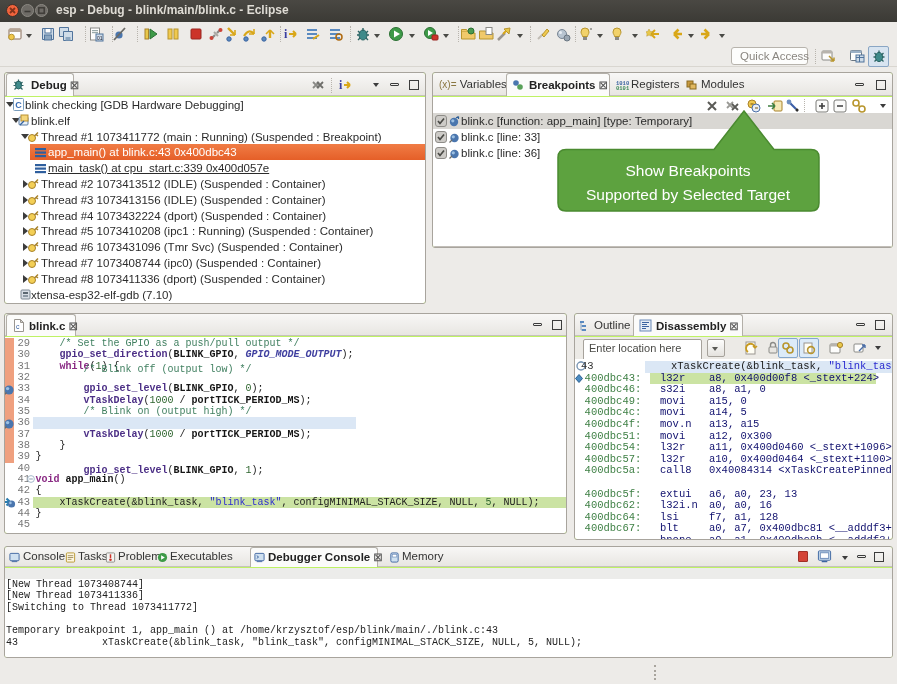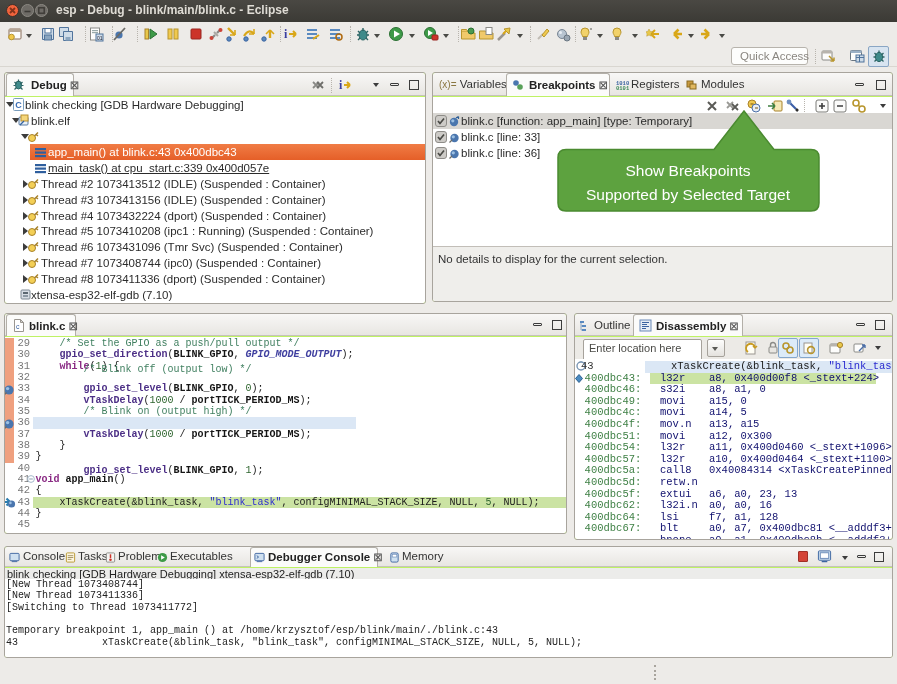--- a/index.html
+++ b/index.html
@@ -270,20 +270,21 @@
         </svg>
       <span style="position:absolute;left:26px;top:2px;">blink.elf</span>
     </div>
 
     <div class="trow" style="top:32px;">
       <div class="twist open" style="left:16px;top:5px;"></div>
       <svg class="ticon" style="left:22px;top:1px;" viewBox="0 0 13 13">
           <circle cx="5" cy="8" r="3.5" fill="#f3cf56" stroke="#a8822a"></circle>
           <path d="M7.5 6 L11 2.5 M9 4.5 L11 6" stroke="#a8822a" stroke-width="1.5" fill="none"></path>
         </svg>
+      <span style="position:absolute;left:36px;top:2px;">Thread #1 1073411772 (main : Running) (Suspended : Breakpoint)</span>
     </div>
 
     <div class="trow" style="top:47px;height:16px;">
       <div style="position:absolute;left:25px;right:0;top:0;height:16px;background:linear-gradient(#f07c45,#e55f28);"></div>
       <svg class="ticon" style="left:29px;top:2px;" viewBox="0 0 13 13">
           <rect x="1" y="2" width="11" height="2.2" fill="#2f5f9e"></rect>
           <rect x="1" y="5.5" width="11" height="2.2" fill="#2f5f9e"></rect>
           <rect x="1" y="9" width="11" height="2.2" fill="#2f5f9e"></rect>
         </svg>
       <span style="position:absolute;left:43px;top:2px;color:#fff;">app_main() at blink.c:43 0x400dbc43</span>
@@ -372,21 +373,21 @@
   <div class="vsep" style="left:326px;top:5px;height:15px;"></div>
   <svg class="ico" style="left:333px;top:4px;" viewBox="0 0 16 16">
       <text x="1" y="12" font-size="12" font-weight="bold" fill="#3b3fa0" font-family="Liberation Serif">i</text>
       <path d="M6 8 L12 8 M12 8 L9 5 M12 8 L9 11" stroke="#d9a718" stroke-width="2"></path>
     </svg>
   <div class="darr" style="left:368px;top:10px;border-top-color:#3c3c3c;"></div>
   <div style="position:absolute;left:385px;top:10px;width:9px;height:3px;border:1px solid #3c3c3c;border-radius:1px;"></div>
   <div style="position:absolute;left:404px;top:7px;width:10px;height:10px;border:1.5px solid #3c3c3c;"></div>
 </div>
 
-<div class="panel" id="bpPanel" style="left:432px;top:72px;width:461px;height:230px;">
+<div class="panel" id="bpPanel" style="left:432px;top:72px;width:461px;height:176px;">
   <div class="phead"></div>
   <div class="tab" style="left:6px;"><span style="color:#8a7640;font-size:10px;">(x)=</span> Variables</div>
   <div class="tab active" style="left:73px;width:104px;padding-left:22px;">Breakpoints <span class="tclose">☒</span></div>
   <div class="tab" style="left:182px;padding-left:16px;">Registers</div>
   <div class="tab" style="left:252px;padding-left:16px;">Modules</div>
   <svg class="ticon" style="left:79px;top:6px;width:12px;height:12px;" viewBox="0 0 12 12">
       <circle cx="4" cy="4" r="2.8" fill="#4a76ae"></circle>
       <circle cx="8" cy="8" r="2.8" fill="#58a058"></circle>
     </svg>
   <svg class="ticon" style="left:183px;top:6px;width:13px;height:12px;" viewBox="0 0 13 12">
@@ -619,21 +620,20 @@
           <path d="M4 0.5 L7.5 4.5 L4 8.5 L0.5 4.5 Z" fill="#4a8ac0" stroke="#2c6090"></path>
         </svg><span class="dad">400dbc43:</span><span class="dmn">l32r</span><span class="dop">a8, 0x400d00f8 &lt;_stext+224&gt;</span></div>
     <div class="drow" style="top:25.2px;"><span class="dad">400dbc46:</span><span class="dmn">s32i</span><span class="dop">a8, a1, 0</span></div>
     <div class="drow" style="top:36.8px;"><span class="dad">400dbc49:</span><span class="dmn">movi</span><span class="dop">a15, 0</span></div>
     <div class="drow" style="top:48.4px;"><span class="dad">400dbc4c:</span><span class="dmn">movi</span><span class="dop">a14, 5</span></div>
     <div class="drow" style="top:60px;"><span class="dad">400dbc4f:</span><span class="dmn">mov.n</span><span class="dop">a13, a15</span></div>
     <div class="drow" style="top:71.6px;"><span class="dad">400dbc51:</span><span class="dmn">movi</span><span class="dop">a12, 0x300</span></div>
     <div class="drow" style="top:83.2px;"><span class="dad">400dbc54:</span><span class="dmn">l32r</span><span class="dop">a11, 0x400d0460 &lt;_stext+1096&gt;</span></div>
     <div class="drow" style="top:94.8px;"><span class="dad">400dbc57:</span><span class="dmn">l32r</span><span class="dop">a10, 0x400d0464 &lt;_stext+1100&gt;</span></div>
     <div class="drow" style="top:106.4px;"><span class="dad">400dbc5a:</span><span class="dmn">call8</span><span class="dop">0x40084314 &lt;xTaskCreatePinned</span></div>
-    <div class="drow" style="top:118px;"><span class="dad">400dbc5d:</span><span class="dmn">retw.n</span></div>
     <div class="drow" style="top:129.6px;"><span class="dad">400dbc5f:</span><span class="dmn">extui</span><span class="dop">a6, a0, 23, 13</span></div>
     <div class="drow" style="top:141.2px;"><span class="dad">400dbc62:</span><span class="dmn">l32i.n</span><span class="dop">a0, a0, 16</span></div>
     <div class="drow" style="top:152.8px;"><span class="dad">400dbc64:</span><span class="dmn">lsi</span><span class="dop">f7, a1, 128</span></div>
     <div class="drow" style="top:164.4px;"><span class="dad">400dbc67:</span><span class="dmn">blt</span><span class="dop">a0, a7, 0x400dbc81 &lt;__adddf3+</span></div>
     <div class="drow" style="top:176px;"><span class="dmn">bnone</span><span class="dop">a0, a1, 0x400dbc8b &lt;__adddf3+</span></div>
   </div>
 </div>
 
 <div class="panel" id="conPanel" style="left:4px;top:546px;width:889px;height:112px;">
   <div class="phead" style="height:20px;"></div>
@@ -663,21 +663,20 @@
   <svg class="ticon" style="left:249px;top:5px;width:11px;height:11px;" viewBox="0 0 12 12">
       <rect x="1" y="1.5" width="10" height="8" rx="1" fill="#cfe0f0" stroke="#3c64a0"></rect>
       <path d="M3 10.5 L9 10.5" stroke="#3c64a0"></path>
       <path d="M3 4 L5 5.5 L3 7" stroke="#3c64a0" fill="none"></path>
     </svg>
   <svg class="ticon" style="left:384px;top:5px;width:11px;height:11px;" viewBox="0 0 12 12">
       <rect x="2" y="1" width="8" height="10" rx="1.5" fill="#cfe0f0" stroke="#3c64a0"></rect>
       <rect x="3.5" y="2.5" width="5" height="3" fill="#fff" stroke="#6a8ab8" stroke-width="0.7"></rect>
     </svg>
   <div id="conBody" style="position:absolute;left:0;top:21px;right:0;bottom:0;background:#ececea;">
-    <div style="position:absolute;left:2px;top:0px;font-size:11px;color:#222;white-space:nowrap;">blink checking [GDB Hardware Debugging] xtensa-esp32-elf-gdb (7.10)</div>
     <div style="position:absolute;left:0;right:0;top:11px;bottom:0;background:#fff;overflow:hidden;">
       <div class="crow" style="top:-0.5px;">[New Thread 1073408744]</div>
       <div class="crow" style="top:11.2px;">[New Thread 1073411336]</div>
       <div class="crow" style="top:22.9px;">[Switching to Thread 1073411772]</div>
       <div class="crow" style="top:46.3px;">Temporary breakpoint 1, app_main () at /home/krzysztof/esp/blink/main/./blink.c:43</div>
       <div class="crow" style="top:58px;">43              xTaskCreate(&amp;blink_task, "blink_task", configMINIMAL_STACK_SIZE, NULL, 5, NULL);</div>
     </div>
   </div>
 
   <div style="position:absolute;right:84px;top:4px;width:10px;height:11px;background:#d44437;border:1px solid #a03028;border-radius:1px;"></div>

